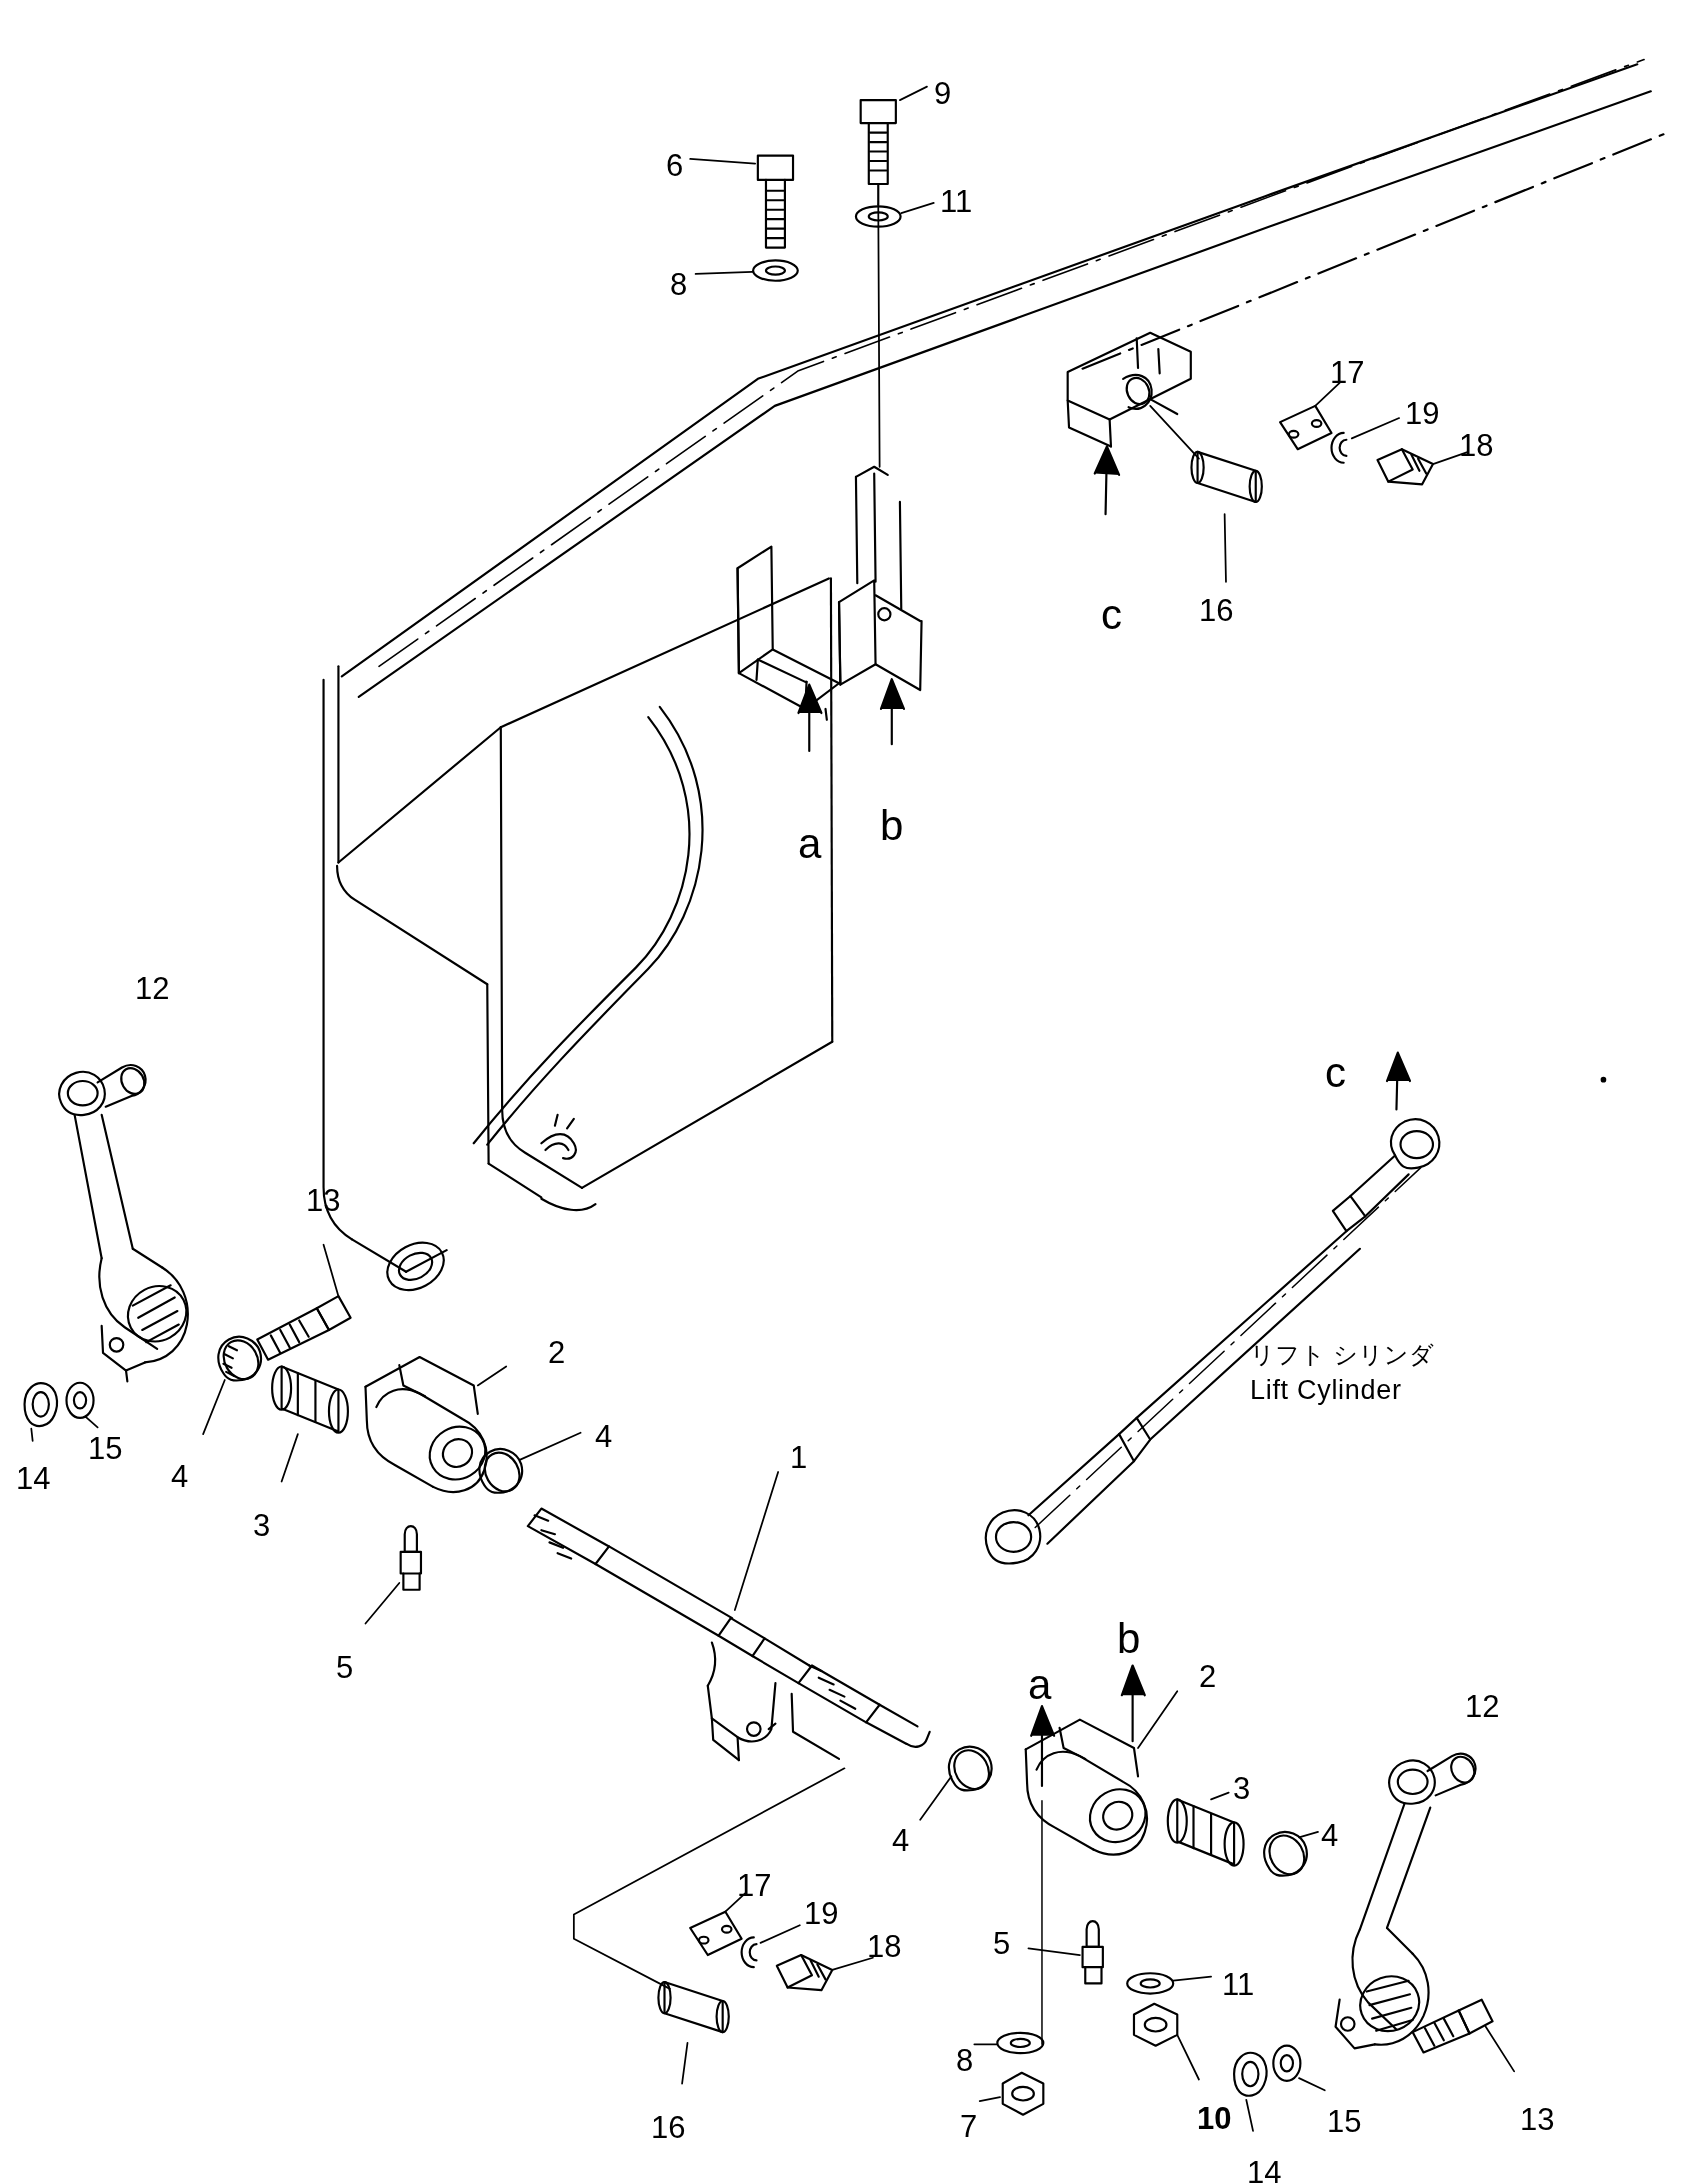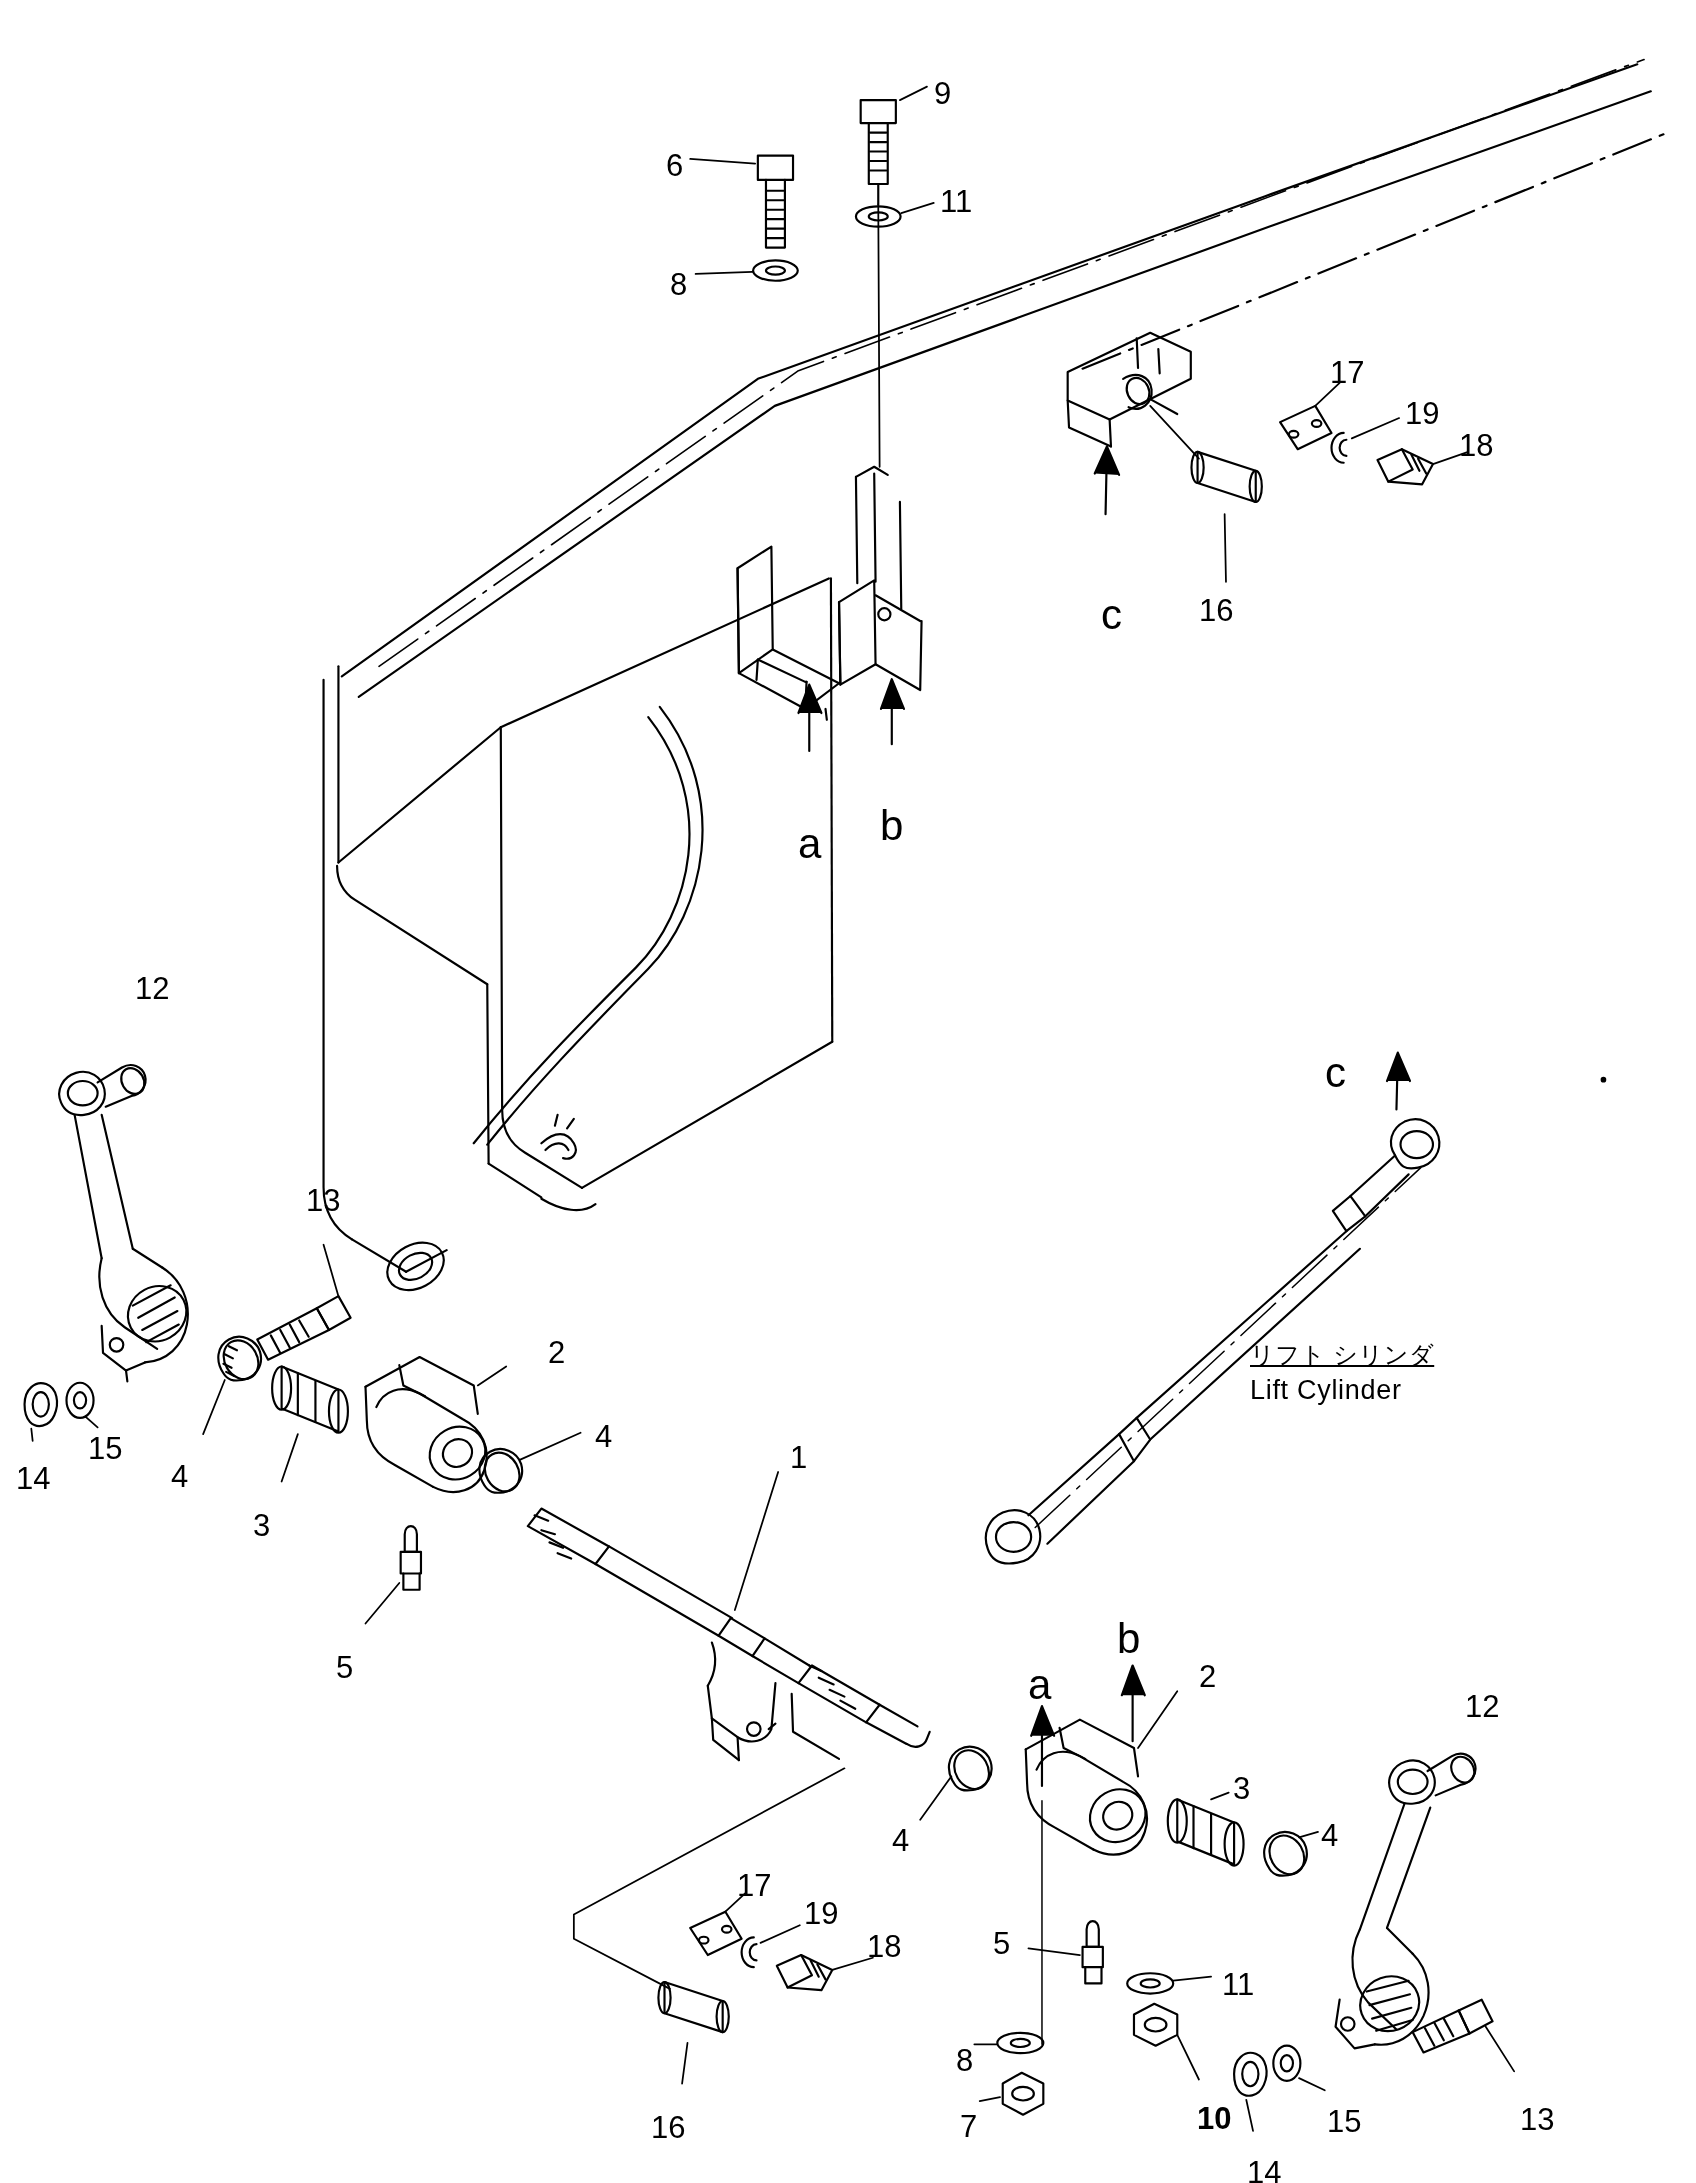--- a/index.html
+++ b/index.html
@@ -33,21 +33,20 @@
   }
   .num {
     font-size: 31px;
   }
   .sect {
     font-size: 42px;
   }
   .cap-jp {
     font-size: 24px;
     letter-spacing: 0.7px;
-    text-decoration: underline;
   }
   .cap-en {
     font-size: 27px;
     letter-spacing: 0.7px;
   }
 </style>
 </head>
 <body>
 
 <div id="page">

